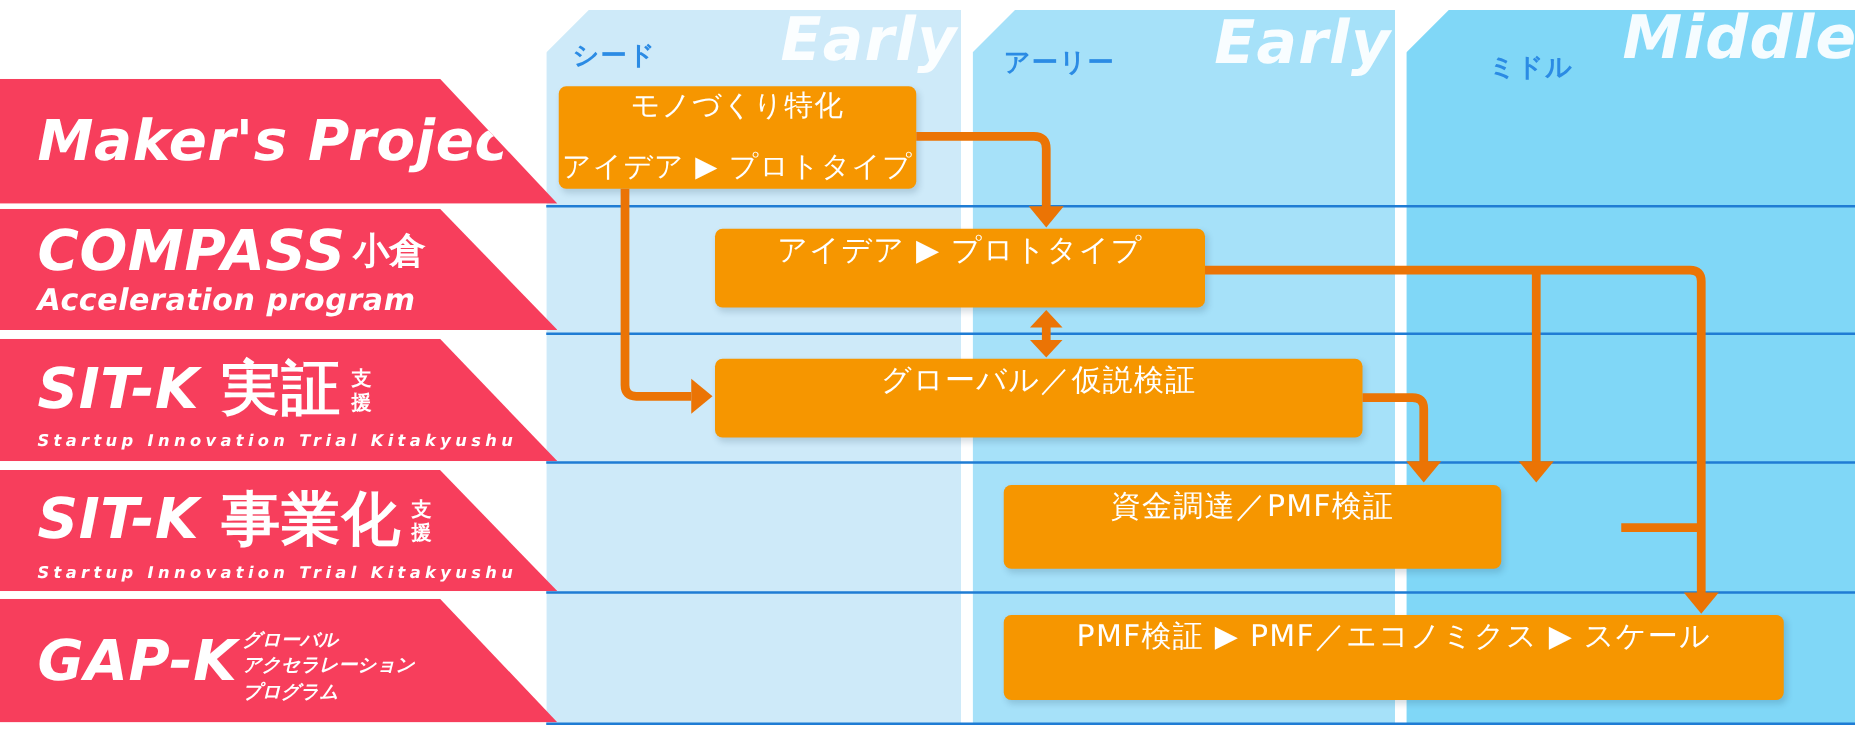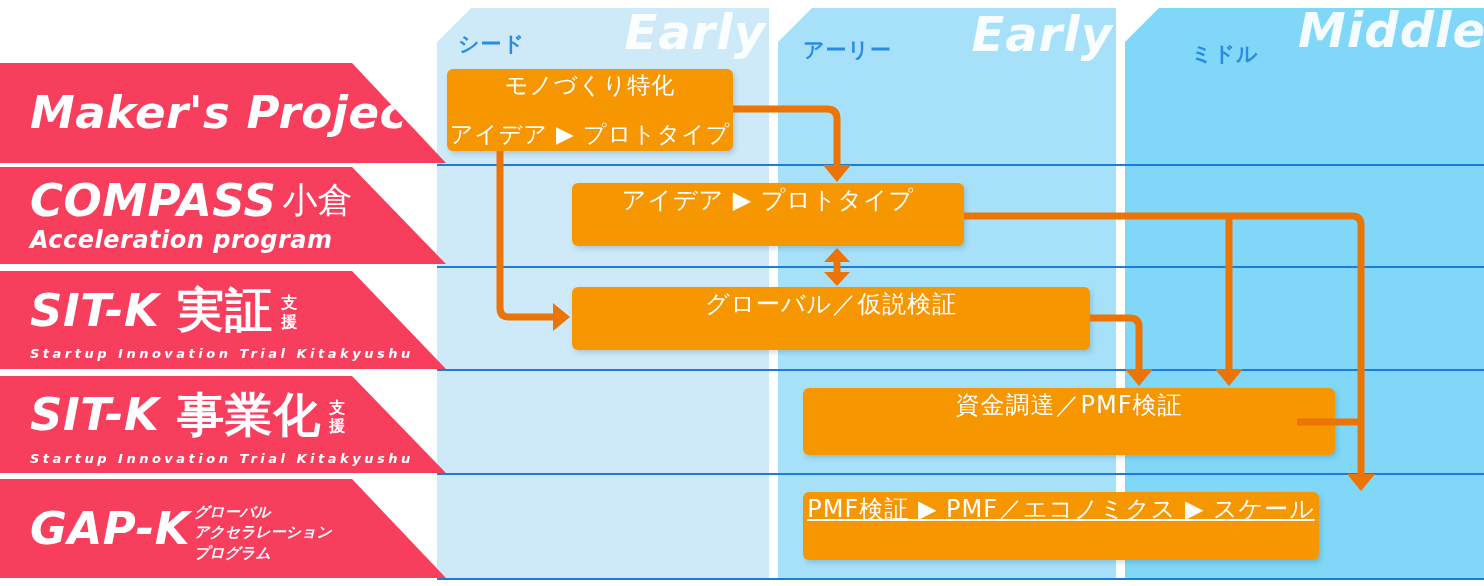--- a/index.html
+++ b/index.html
@@ -23,21 +23,21 @@
   
   .hline{position:absolute;left:437px;width:1047px;height:2px;background:#1F7CD4;}
 
   
   .banner{position:absolute;left:0;width:446px;background:#F73E5C;color:#fff;
           clip-path:polygon(0 0,352px 0,446px 100%,0 100%);box-sizing:border-box;
           display:flex;flex-direction:column;justify-content:center;padding-left:30px;}
   .b-big{font-size:45px;font-weight:800;font-style:italic;line-height:1.05;letter-spacing:0.5px;}
   .b-row{display:flex;align-items:center;}
   .b-kanji{font-size:47px;font-weight:800;margin-left:18px;letter-spacing:1px;}
-  .b-suffix{font-size:35px;font-weight:400;margin-left:6px;}
+  .b-suffix{font-size:29px;font-weight:700;margin-left:6px;}
   .b-stack{display:inline-block;width:1.05em;font-size:16px;font-weight:800;line-height:1.15;word-break:break-all;margin-left:8px;margin-top:4px;}
   .b-sub{font-size:13px;font-weight:600;font-style:italic;letter-spacing:3.5px;margin-top:4px;}
   .b-sub-compass{font-size:24px;font-weight:700;font-style:italic;margin-top:2px;letter-spacing:0.5px;}
   .b-gapstack{display:inline-block;font-size:15px;font-weight:700;font-style:italic;line-height:1.35;margin-left:4px;margin-top:8px;}
 
   
   .obox{position:absolute;background:#F69600;border-radius:6px;color:#fff;
         display:flex;flex-direction:column;justify-content:space-between;align-items:center;
         box-shadow:2px 3px 5px rgba(30,60,90,0.18);text-align:center;}
   .obox .ln{font-size:24px;line-height:34px;letter-spacing:1px;white-space:nowrap;}
@@ -112,24 +112,24 @@
   <div class="obox" style="left:447px;top:69px;width:286px;height:82px;">
     <span class="ln" style="font-size:23px;line-height:33px;">モノづくり特化</span>
     <span class="ln" style="font-size:23px;line-height:33px;">アイデア ▶ プロトタイプ</span>
   </div>
   <div class="obox" style="left:572px;top:183px;width:392px;height:63px;">
     <span class="ln">アイデア ▶ プロトタイプ</span>
   </div>
   <div class="obox" style="left:572px;top:287px;width:518px;height:63px;">
     <span class="ln">グローバル／仮説検証</span>
   </div>
-  <div class="obox" style="left:803px;top:388px;width:532px;height:67px;">
+  <div class="obox" style="left:803px;top:388px;width:398px;height:67px;">
     <span class="ln">資金調達／PMF検証</span>
   </div>
-  <div class="obox" style="left:803px;top:492px;width:516px;height:68px;text-decoration:underline;">
+  <div class="obox" style="left:803px;top:492px;width:624px;height:68px;">
     <span class="ln">PMF検証 ▶ PMF／エコノミクス ▶ スケール</span>
   </div>
 
   <svg class="overlay" width="1484" height="586" viewBox="0 0 1484 586">
     <g stroke="#EB7405" stroke-width="7" fill="none">
       <path d="M733 109 H827 Q837 109 837 119 V166"></path>
       <path d="M500 151 V308 Q500 317 509 317 H553"></path>
       <path d="M837 259 V275"></path>
       <path d="M964 216 H1352 Q1361 216 1361 225 V475"></path>
       <path d="M1229 216 V370"></path>

